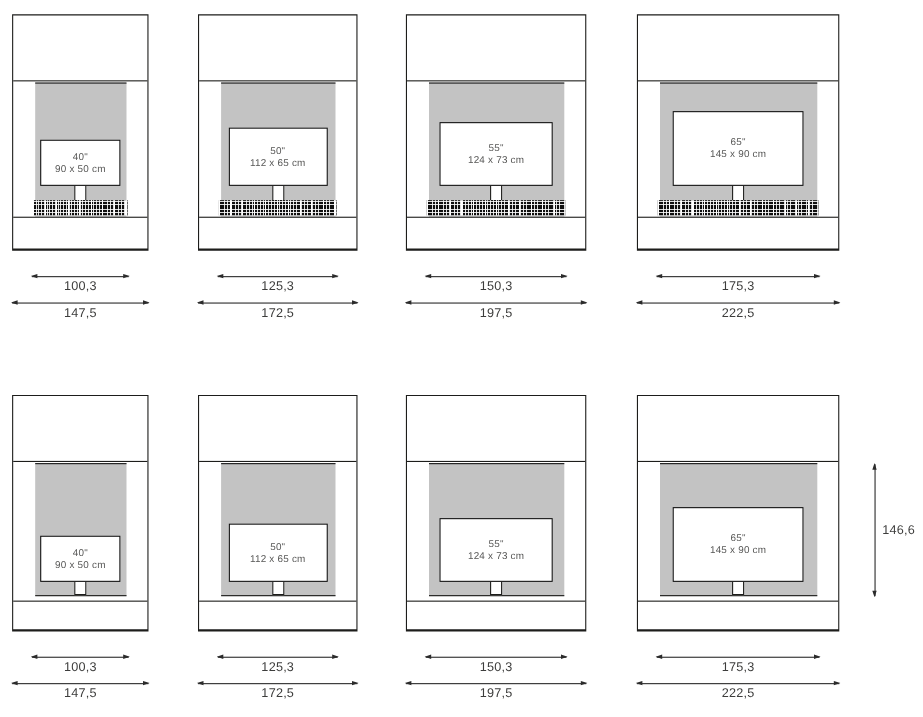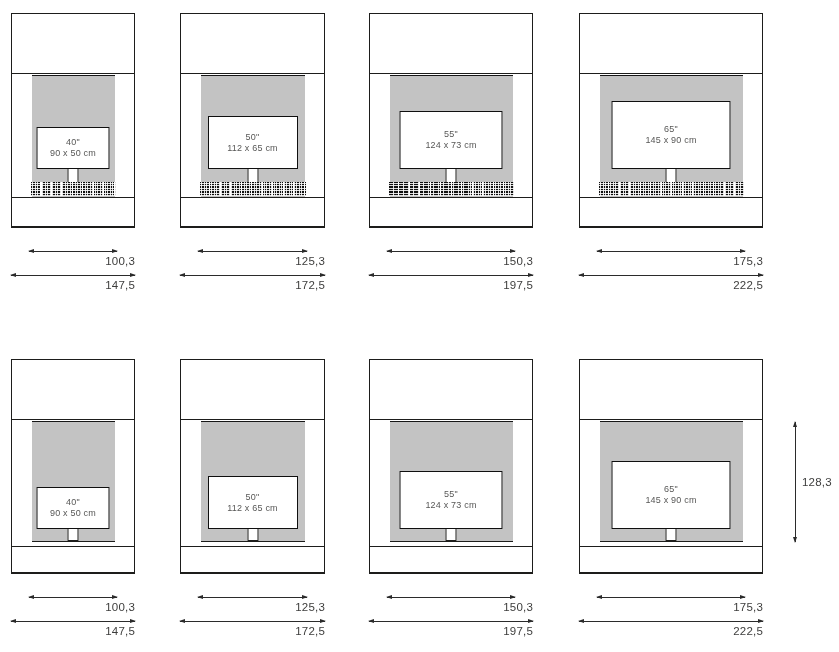--- a/index.html
+++ b/index.html
@@ -51,21 +51,21 @@
   .dim{position:absolute;left:0;right:0;height:20px;}
   .dim-inner{top:238px;}
   .dim-outer{top:262px;}
   .dim-line{position:absolute;top:0;height:1.1px;background:#2b2b2b;}
   .dim-inner .dim-line{left:18px;right:18px;}
   .dim-outer .dim-line{left:0;right:0;}
   .dim-line::before,.dim-line::after{content:"";position:absolute;top:-2.3px;width:0;height:0;
       border-top:2.8px solid transparent;border-bottom:2.8px solid transparent;}
   .dim-line::before{left:-1px;border-right:6px solid #2b2b2b;}
   .dim-line::after{right:-1px;border-left:6px solid #2b2b2b;}
-  .dim-label{position:absolute;top:4px;left:0;right:0;text-align:right;font-size:11.5px;
+  .dim-label{position:absolute;top:4px;left:0;right:0;text-align:center;font-size:11.5px;
              color:#3d3d3c;letter-spacing:.2px;}
 
   
   .vdim{position:absolute;left:795px;width:40px;}
   .row1 .vdim{top:60px;height:106px;}
   .row2 .vdim{top:63px;height:120px;}
   .vdim-line{position:absolute;left:0;top:0;bottom:0;width:1.1px;background:#2b2b2b;}
   .vdim-line::before,.vdim-line::after{content:"";position:absolute;left:-2.3px;width:0;height:0;
       border-left:2.8px solid transparent;border-right:2.8px solid transparent;}
   .vdim-line::before{top:-1px;border-bottom:6px solid #2b2b2b;}
@@ -259,17 +259,17 @@
         <div class="dim-label">175,3</div>
       </div>
       <div class="dim dim-outer">
         <div class="dim-line"></div>
         <div class="dim-label">222,5</div>
       </div>
     </div>
 
     <div class="vdim">
       <div class="vdim-line"></div>
-      <div class="vdim-label">128,3</div>
+      <div class="vdim-label">146,6</div>
     </div>
   </div>
 
 </div>
 
 </body></html>

